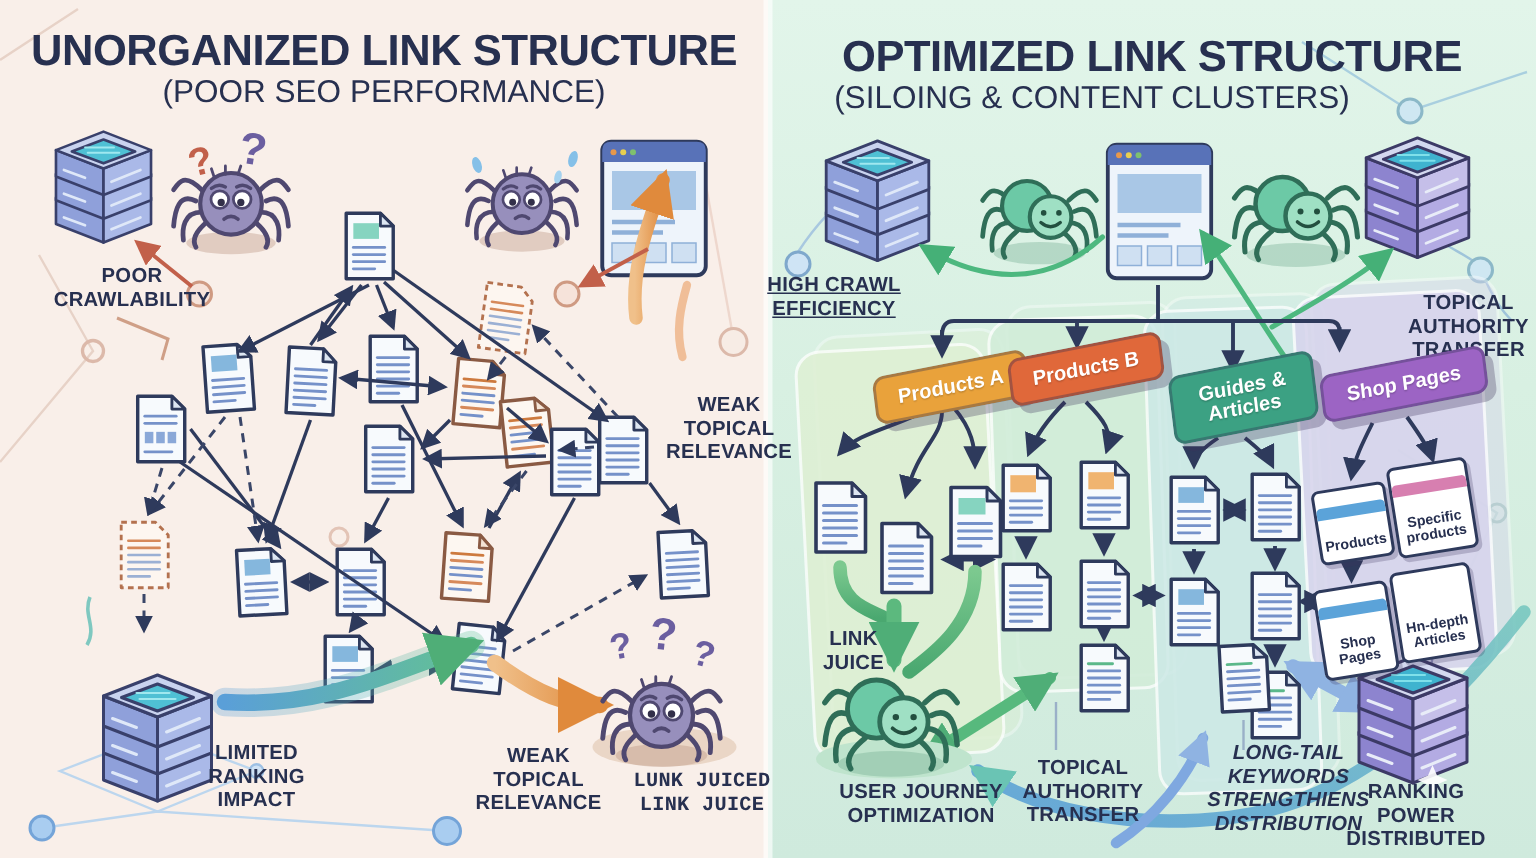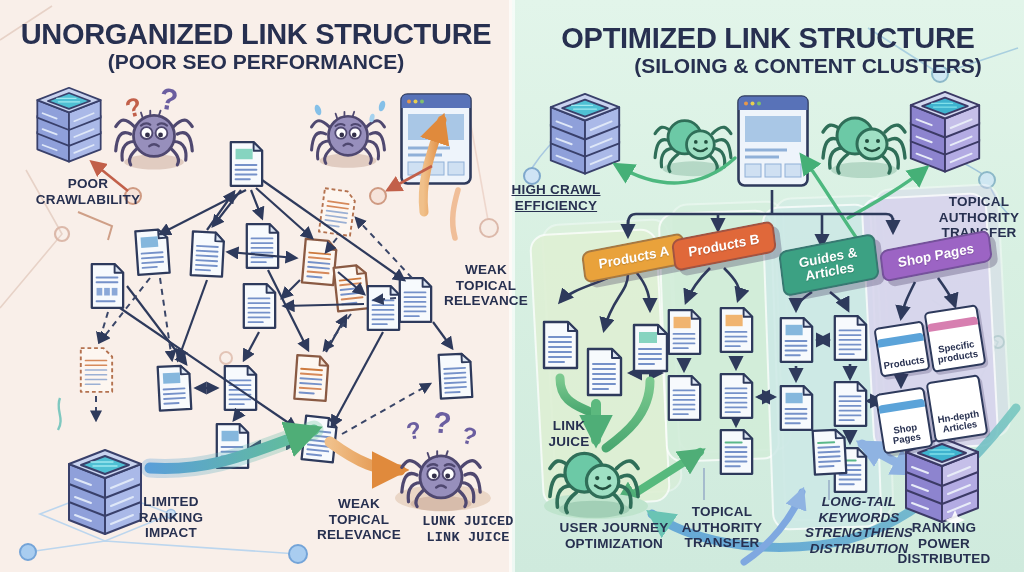--- a/index.html
+++ b/index.html
@@ -10,21 +10,21 @@
   html,body{margin:0;padding:0;}
   body{font-family:"Liberation Sans","DejaVu Sans",sans-serif;}
   #stage{position:relative;width:1024px;height:572px;overflow:hidden;background:#fff;}
   .half{position:absolute;top:0;height:572px;width:512px;}
   .half-left{left:0;background:var(--left_bg);}
   .half-right{left:512px;background:linear-gradient(180deg,#e2f5ea 0%,var(--right_bg) 45%,#cfeadd 100%);}
   .divider{position:absolute;left:509px;top:0;width:6px;height:572px;background:rgba(255,255,255,.65);}
   svg.layer{position:absolute;left:0;top:0;}
   .ttl{position:absolute;transform:translateX(-50%);color:var(--navy);font-weight:800;
        font-size:29px;letter-spacing:-.3px;white-space:nowrap;}
-  .sub{position:absolute;transform:translateX(-50%);color:var(--navy);font-weight:700;
+  .sub{position:absolute;transform:translateX(-50%);color:var(--navy);font-weight:400;
        font-size:21px;white-space:nowrap;}
   .lbl{position:absolute;transform:translateX(-50%);color:var(--navy);font-weight:bold;
        font-size:13.5px;line-height:1.16;text-align:center;white-space:pre-line;letter-spacing:.2px;margin-left:16px;}
   .ribbon{position:absolute;color:#fff;font-weight:bold;font-size:13.5px;line-height:1.05;
        text-align:center;white-space:pre-line;border-radius:8px;padding:7px 6px;
        border:2px solid rgba(45,45,80,.35);box-shadow:5px 6px 0 rgba(60,50,90,.30);
        transform:rotate(-11deg) skewX(-4deg);text-shadow:0 1px 1px rgba(0,0,0,.18);}
   .mini-card{position:absolute;background:#fff;border:2px solid var(--arrow_navy);border-radius:5px;
        box-shadow:2px 3px 0 rgba(60,50,90,.25);transform:rotate(-9deg);color:var(--navy);
        font-weight:bold;font-size:9.5px;line-height:1.1;text-align:center;white-space:pre-line;
@@ -512,21 +512,21 @@
 
     <g>
       <use href="#serverP" x="900" y="436" width="84" height="100"></use>
       <path d="M955 510 l3 7 7 3 -7 3 -3 7 -3 -7 -7 -3 7 -3 z" fill="#ffffff" opacity=".9"></path>
     </g>
   </svg>
 
   <div class="ttl" style="left:256px;top:18px;">UNORGANIZED LINK STRUCTURE</div>
   <div class="sub" style="left:256px;top:50px;">(POOR SEO PERFORMANCE)</div>
   <div class="ttl" style="left:768px;top:22px;">OPTIMIZED LINK STRUCTURE</div>
-  <div class="sub" style="left:808px;top:54px;">(SILOING &amp; CONTENT CLUSTERS)</div>
+  <div class="sub" style="left:728px;top:54px;">(SILOING &amp; CONTENT CLUSTERS)</div>
 
   <div class="lbl" style="left:72px;top:176px;">POOR
 CRAWLABILITY</div>
   <div class="lbl" style="left:470px;top:262px;">WEAK
 TOPICAL
 RELEVANCE</div>
   <div class="lbl" style="left:155px;top:494px;text-align:center;">LIMITED
 RANKING
 IMPACT</div>
   <div class="lbl" style="left:343px;top:496px;">WEAK

